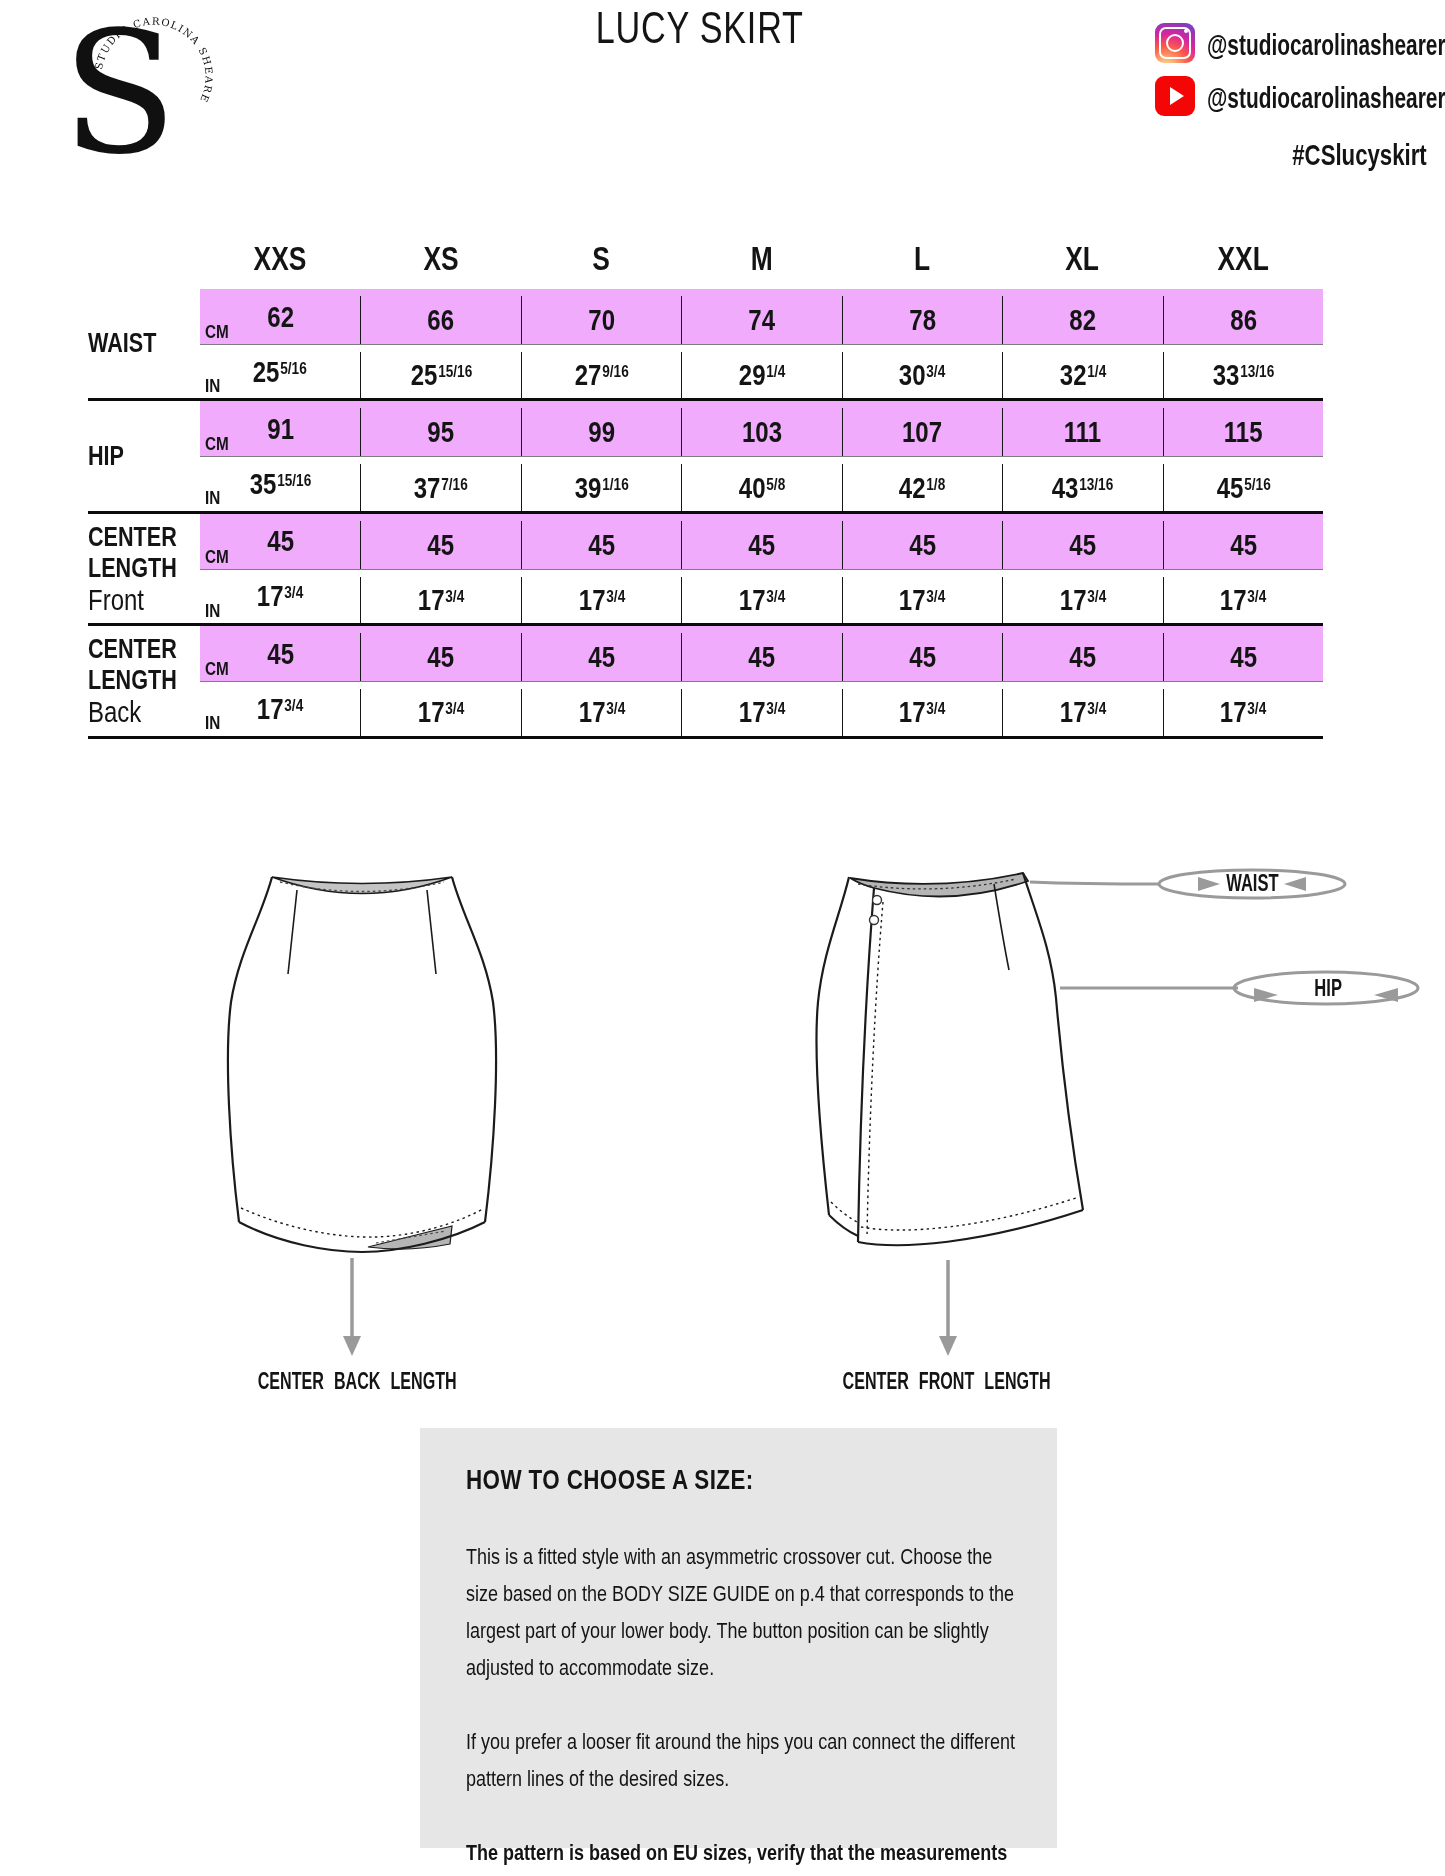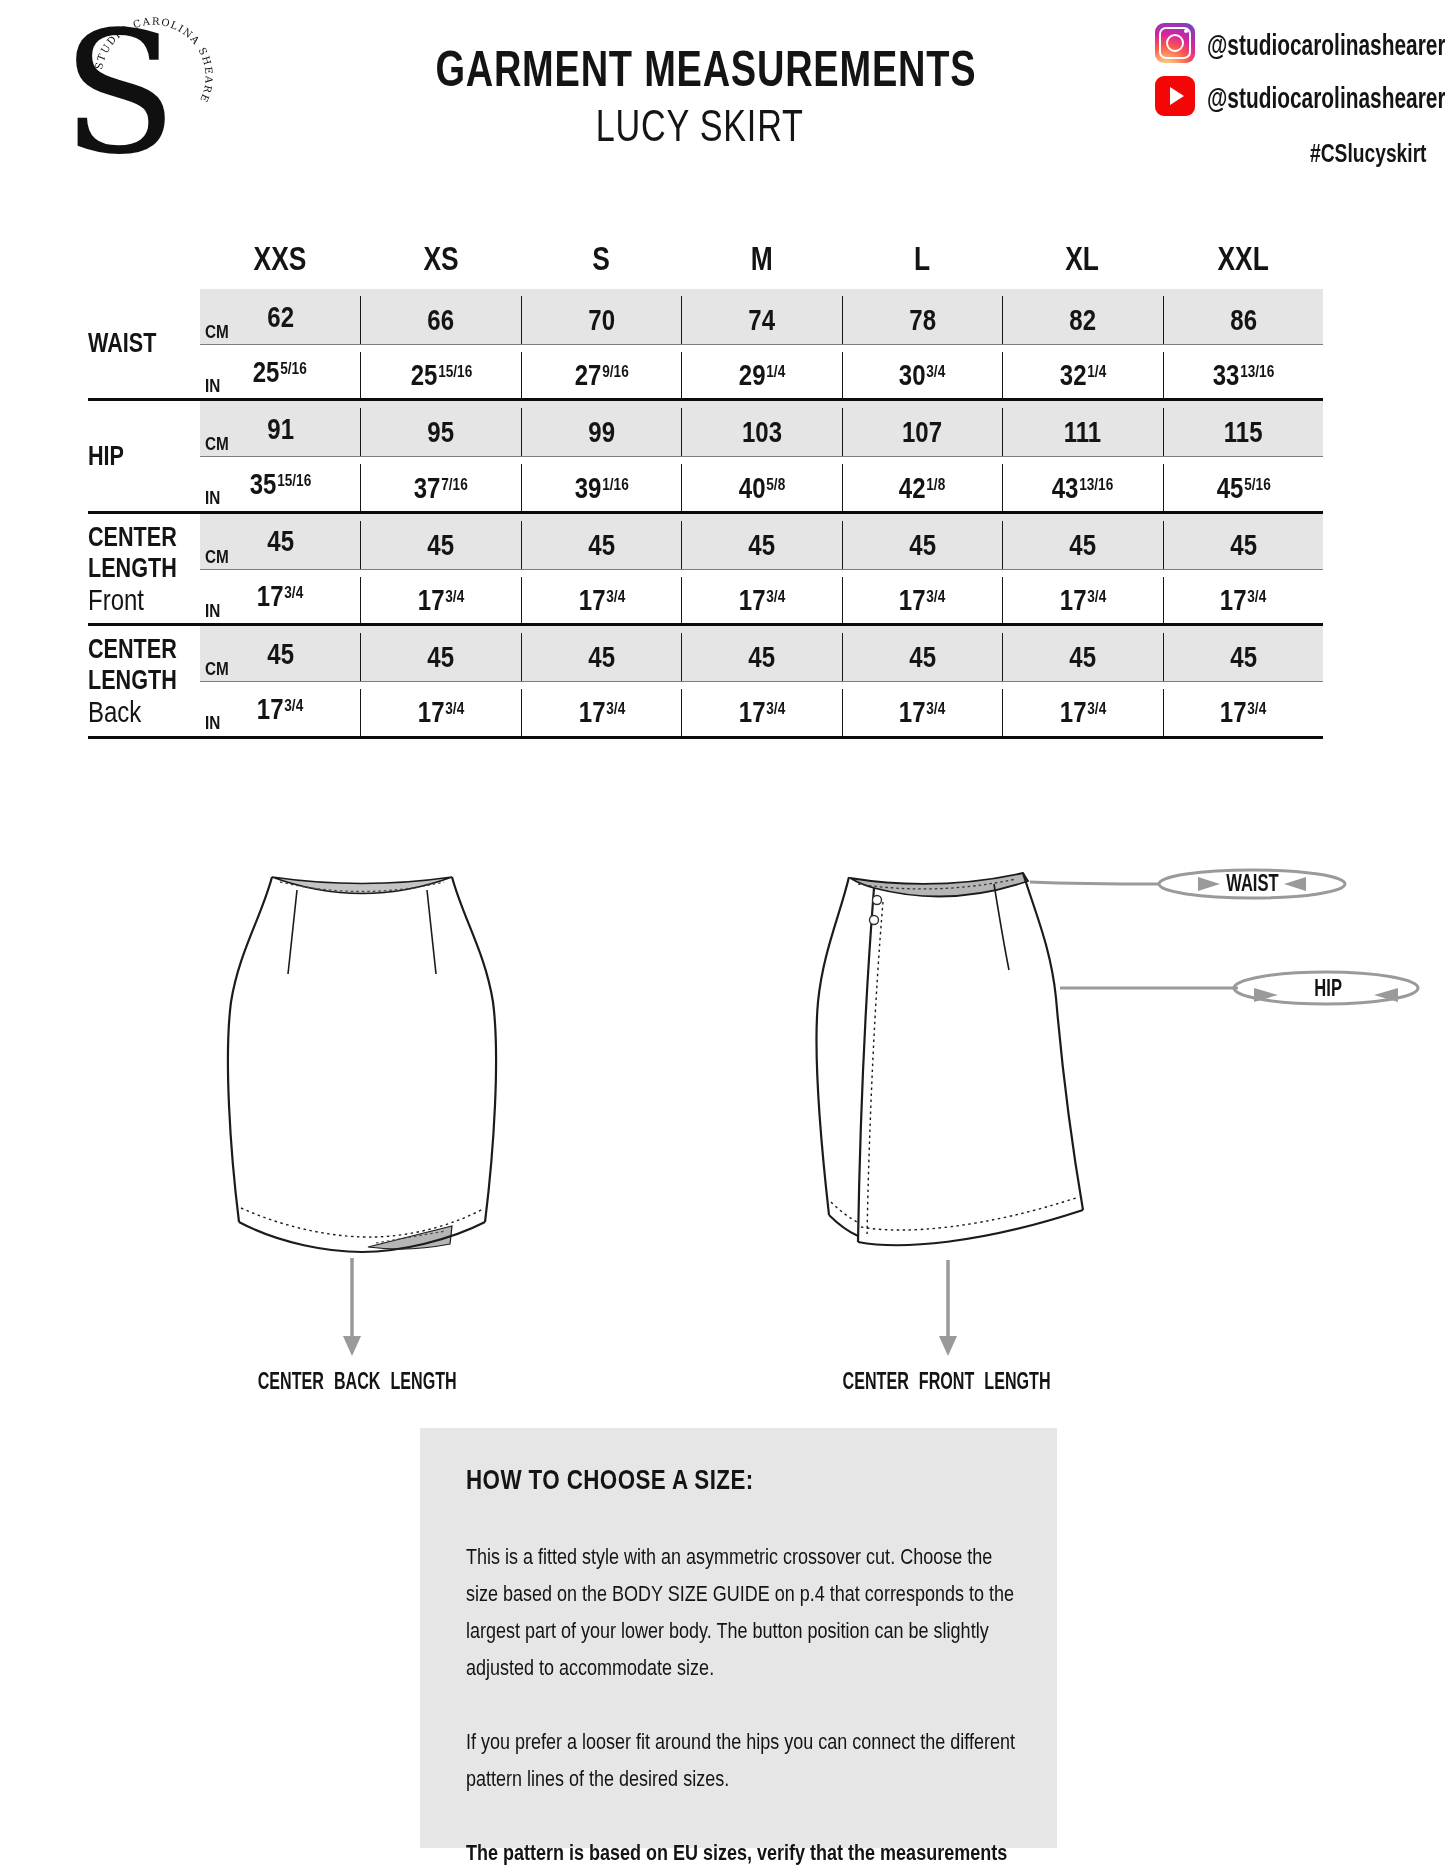--- a/index.html
+++ b/index.html
@@ -19,34 +19,34 @@
   .ig{left:1155px;top:23px;background:radial-gradient(circle at 28% 115%,#fdf497 0%,#fd5949 42%,#d6249f 65%,#8a3ab9 88%,#515bd4 100%);}
   .ig-frame{position:absolute;inset:4px;border:2.6px solid #fff;border-radius:7px;}
   .ig-lens{position:absolute;inset:11px;border:2.6px solid #fff;border-radius:50%;}
   .ig-dot{position:absolute;right:7px;top:6px;width:4px;height:4px;background:#fff;border-radius:50%;}
   .yt{left:1155px;top:76px;background:#f40606;}
   .yt-tri{position:absolute;left:15px;top:11px;width:0;height:0;
           border-left:14px solid #fff;border-top:9px solid transparent;border-bottom:9px solid transparent;}
   .handle{position:absolute;left:1207px;font-size:29px;font-weight:700;white-space:nowrap;}
   .handle .cx-l{transform:scaleX(.72);}
   .handle-1{top:29px;} .handle-2{top:82px;}
-  .hashtag{position:absolute;right:18px;top:138px;font-size:26px;font-weight:700;white-space:nowrap;}
+  .hashtag{position:absolute;right:18px;top:138px;font-size:30px;font-weight:700;white-space:nowrap;}
   .hashtag .cx{transform:scaleX(.74);transform-origin:right center;}
 
   
   .meas-table{position:absolute;left:88px;top:228px;width:1235px;}
   .size-row{display:grid;grid-template-columns:repeat(7,1fr);margin-left:112px;height:61px;}
   .hcell{display:flex;align-items:center;justify-content:center;font-size:33px;font-weight:700;}
   .group{display:flex;border-bottom:3.6px solid #0b0b0b;}
   .lab{width:112px;display:flex;flex-direction:column;justify-content:center;}
   .lab-line{font-size:27px;font-weight:700;line-height:31px;white-space:nowrap;}
   .lab-sub{font-size:30px;font-weight:400;line-height:31px;}
   .rows{position:relative;width:1123px;}
   .r{display:grid;grid-template-columns:repeat(7,1fr);}
-  .r.cm{height:56px;background:#e5e5e5;border-bottom:1.5px solid #7d7d7d;box-sizing:border-box;}
+  .r.cm{height:56px;background:#f0abfc;border-bottom:1.5px solid #7d7d7d;box-sizing:border-box;}
   .r.in{height:53.4px;}
   .cell{display:flex;align-items:center;justify-content:center;}
   .cell+.cell{border-left:1.7px solid #161616;margin-top:7px;}
   .num{font-size:30px;font-weight:700;white-space:nowrap;}
   .num sup{font-size:17px;vertical-align:super;position:relative;top:3px;margin-left:1px;}
   .unit{position:absolute;left:5px;font-size:18px;font-weight:700;transform:scaleX(.85);transform-origin:left center;}
   .ucm{top:33px;} .uin{top:87px;}
 
   
   .diagram{position:absolute;left:150px;top:850px;}
@@ -74,21 +74,20 @@
 
   <svg class="logo" width="200" height="160" viewBox="0 0 200 160">
     <text x="12" y="140" font-family="DejaVu Serif, serif" font-size="168" fill="#101010">S</text>
     <path id="logo-arc" d="M52,58 A52,52 0 1 1 149,90" fill="none"></path>
     <text font-family="DejaVu Serif, serif" font-size="10" letter-spacing="1.4" fill="#101010">
       <textPath href="#logo-arc">STUDIO CAROLINA SHEARER</textPath>
     </text>
   </svg>
 
   <div class="title-block">
-    <div class="title-1"><span class="cx">GARMENT MEASUREMENTS</span></div>
     <div class="title-2"><span class="cx">LUCY SKIRT</span></div>
   </div>
 
   <div class="social-icon ig">
     <div class="ig-frame"></div>
     <div class="ig-lens"></div>
     <div class="ig-dot"></div>
   </div>
   <div class="handle handle-1"><span class="cx-l">@studiocarolinashearer</span></div>
 

